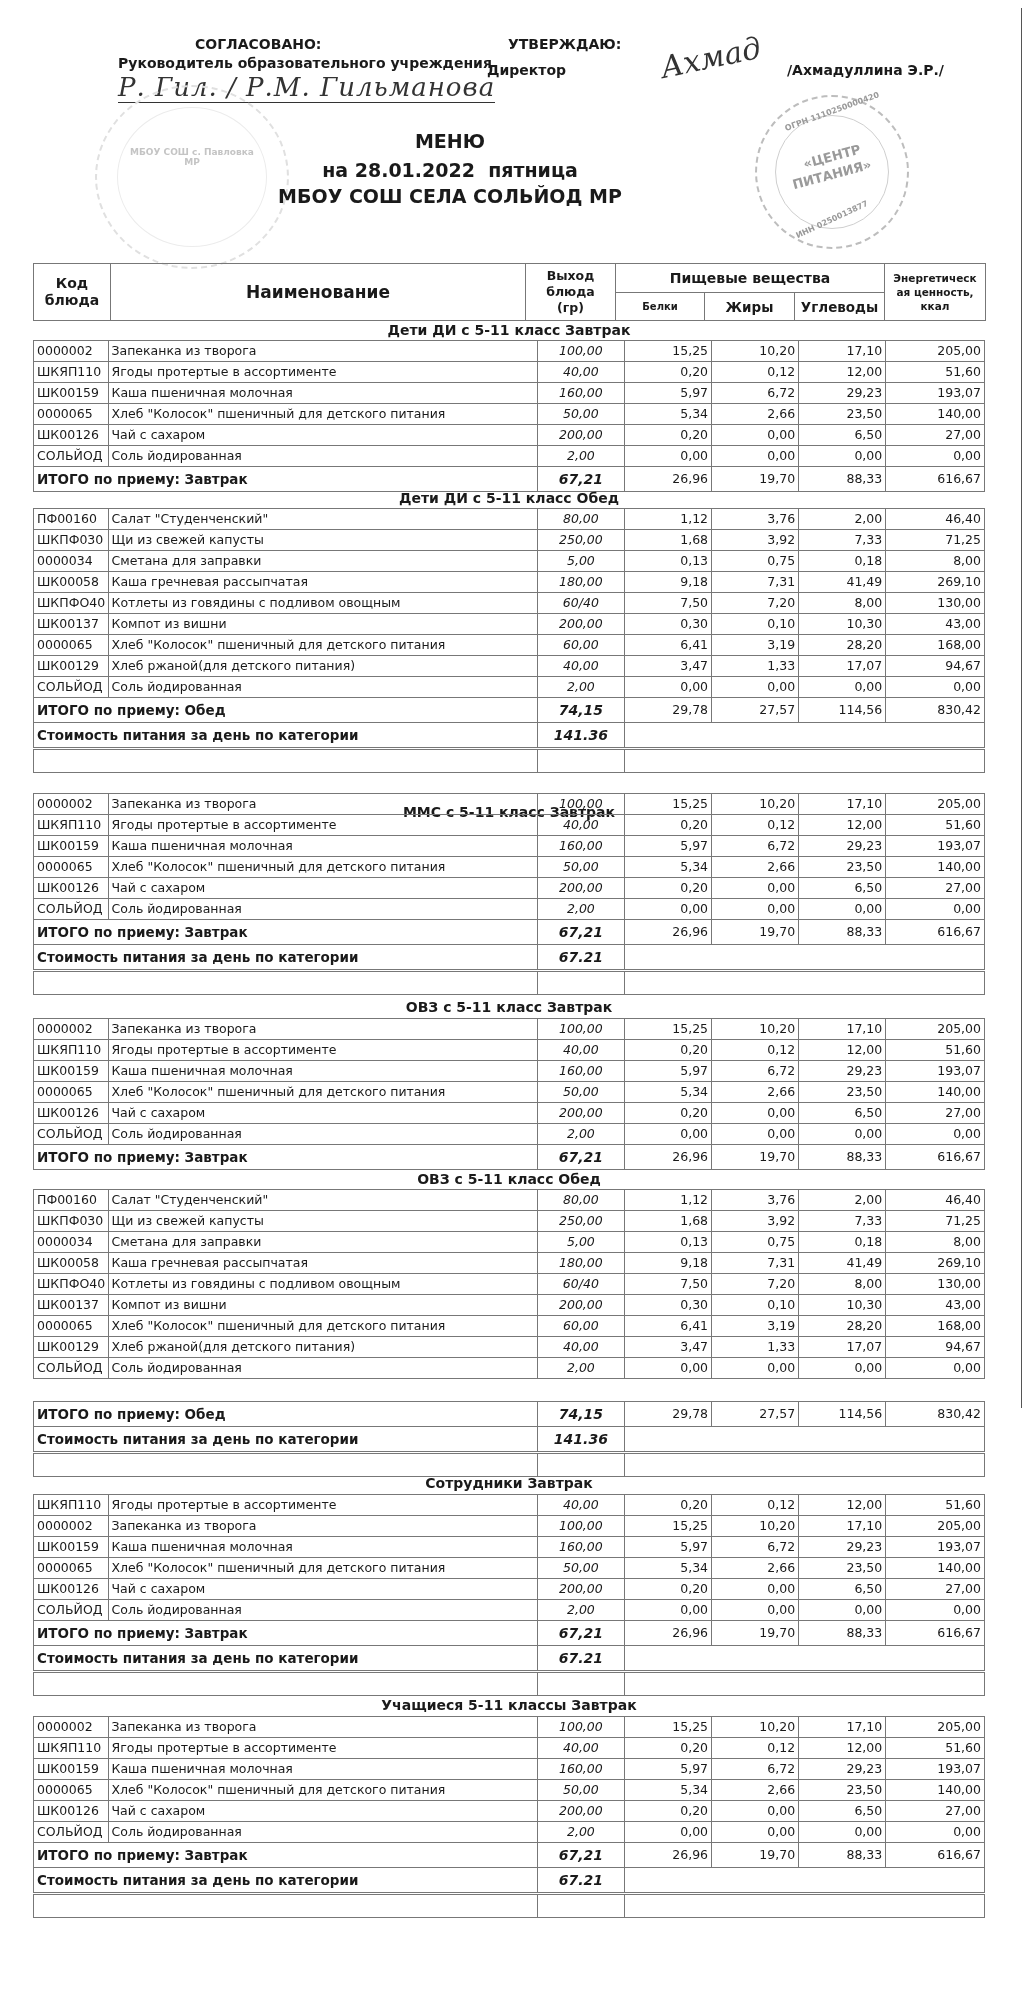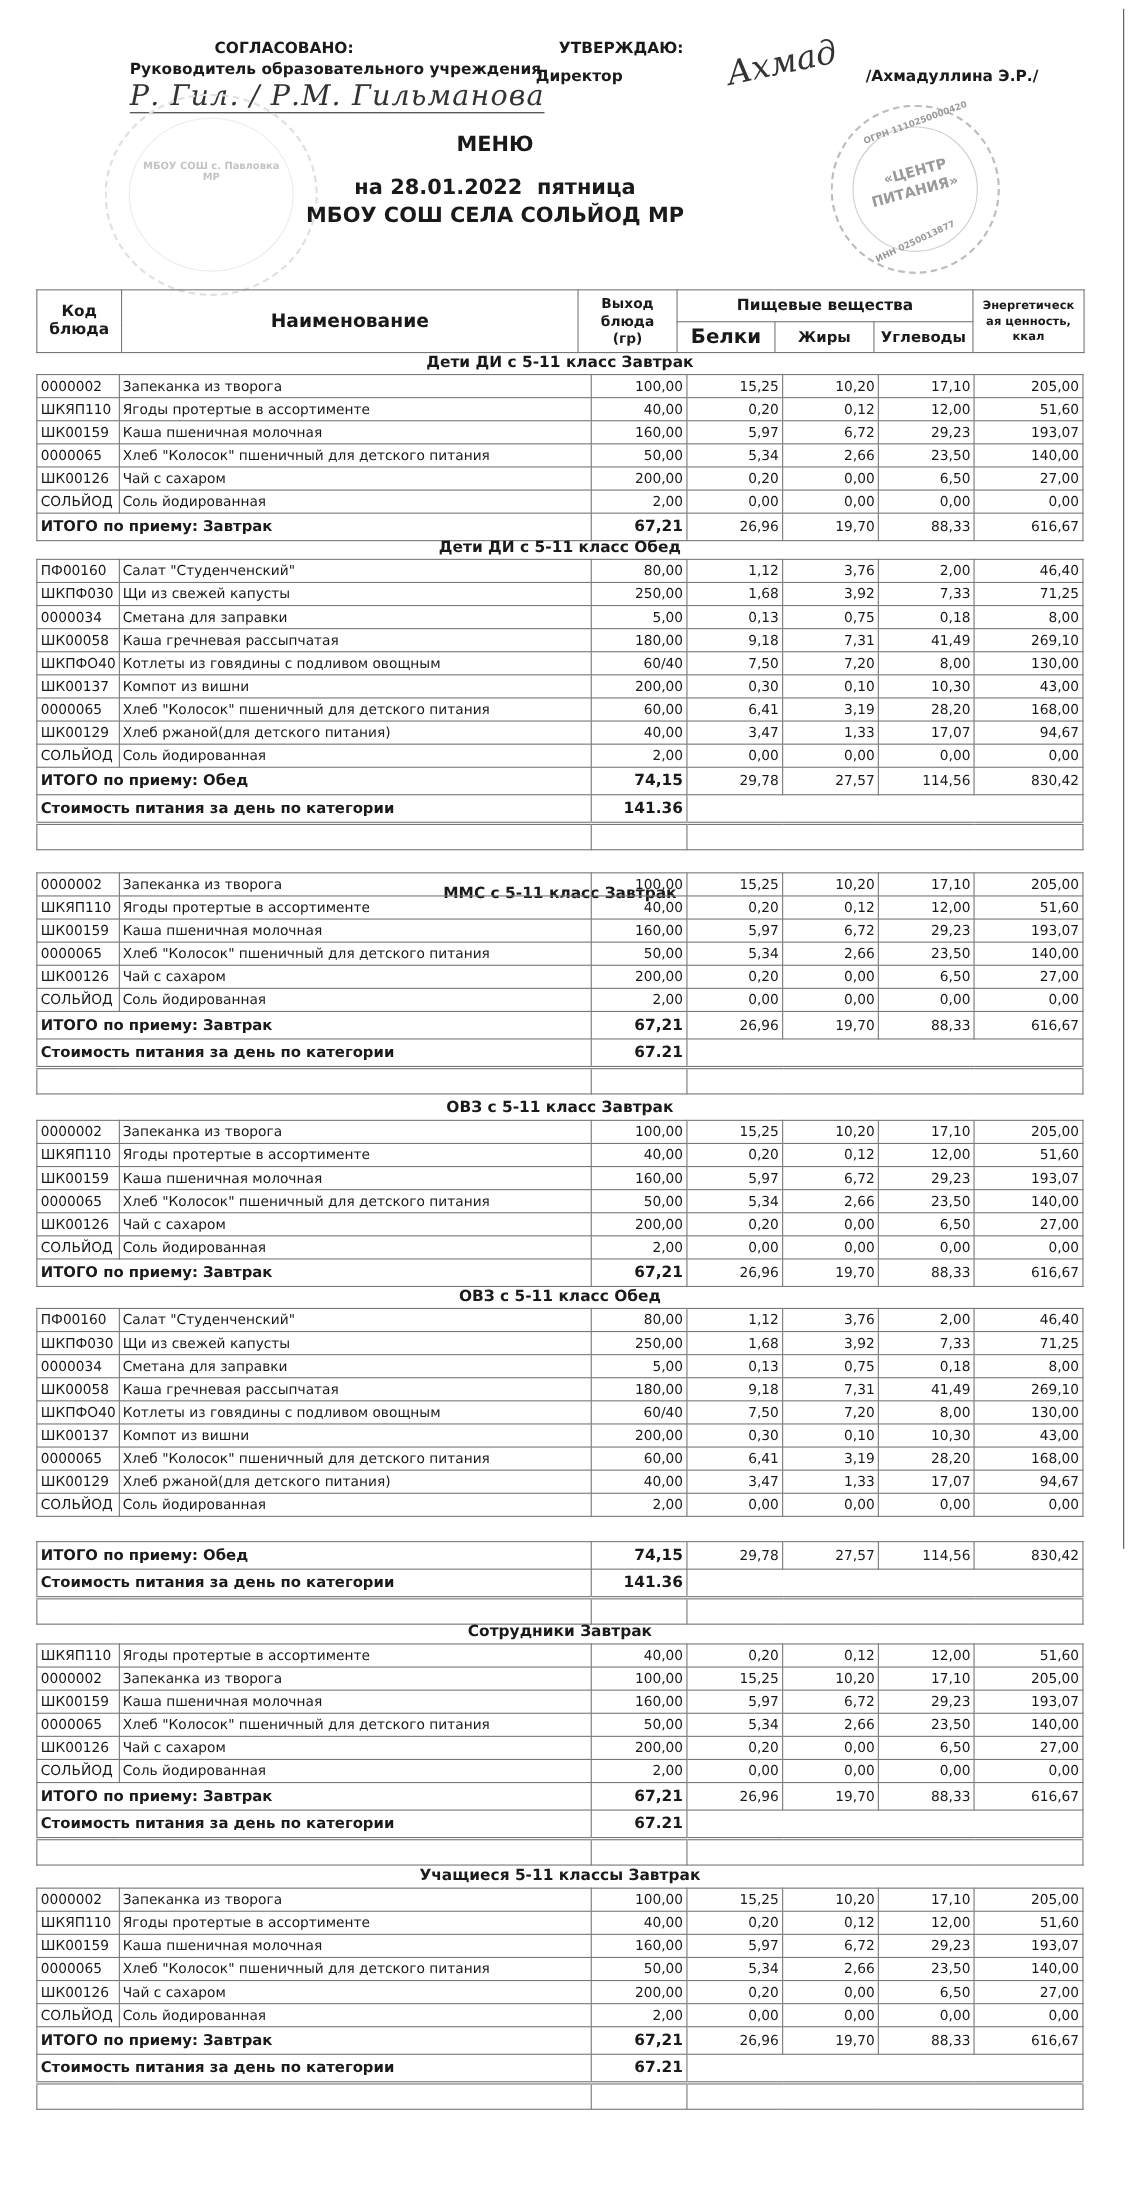--- a/index.html
+++ b/index.html
@@ -16,21 +16,21 @@
 
   table.grid { position: absolute; left: 33px; border-collapse: collapse; table-layout: fixed; width: 952px; }
   table.grid td, table.grid th { border: 1px solid #777; padding: 0 3px; height: 20px; font-size: 12.5px;
        white-space: nowrap; overflow: hidden; line-height: 20px; }
   .col-code { width: 71px; }
   .col-name { width: 409px; }
   .col-w { width: 83px; }
   .col-n { width: 83px; }
   .col-k { width: 94px; }
   td.num { text-align: right; }
-  td.w { text-align: right; }
+  td.w { text-align: center; font-style: italic; }
   td.bold, .bold { font-weight: bold; }
   tr.total td { height: 24px; }
   tr.cost td { height: 24px; border-bottom: 3px double #777; }
   tr.blank td { height: 22px; }
   .section-title { position: absolute; left: 33px; width: 952px; text-align: center; font-weight: bold; font-size: 14px; }
 
   table.head { position: absolute; left: 33px; top: 263px; border-collapse: collapse; table-layout: fixed; width: 952px; }
   table.head td { border: 1px solid #777; text-align: center; font-weight: bold; padding: 0; }
 </style>
 </head>
@@ -53,21 +53,21 @@
 </div>
 
 <div class="stamp" style="left:755px; top:95px; width:150px; height:150px;">
   <div class="stamp-inner" style="left:18px; top:18px; width:112px; height:112px;"></div>
   <div class="stamp-text" style="left:0; top:10px; width:150px; font-size:8px; transform:rotate(-20deg);">ОГРН 1110250000420</div>
   <div class="stamp-text" style="left:0; top:52px; width:150px; font-size:13px; transform:rotate(-15deg);">«ЦЕНТР</div>
   <div class="stamp-text" style="left:0; top:70px; width:150px; font-size:13px; transform:rotate(-15deg);">ПИТАНИЯ»</div>
   <div class="stamp-text" style="left:0; top:118px; width:150px; font-size:8px; transform:rotate(-25deg);">ИНН 0250013877</div>
 </div>
 
-<div class="abs title" style="left:0; width:900px; top:120px; font-size:19px;">МЕНЮ</div>
+<div class="abs title" style="left:0; width:900px; top:130px; font-size:19px;">МЕНЮ</div>
 <div class="abs title" style="left:0; width:900px; top:159px; font-size:19px; white-space:pre;">на 28.01.2022  пятница</div>
 <div class="abs title" style="left:0; width:900px; top:185px; font-size:19px;">МБОУ СОШ СЕЛА СОЛЬЙОД МР</div>
 
 <table class="head">
   <colgroup>
       <col style="width:77px">
       <col style="width:415px">
       <col style="width:90px">
       <col style="width:89px">
       <col style="width:90px">
@@ -87,21 +87,21 @@
           <div>(гр)</div>
         </td>
     <td colspan="3" style="font-size:14px;">Пищевые вещества</td>
     <td rowspan="2" style="font-size:10.5px; line-height:14px;">
           <div>Энергетическ</div>
           <div>ая ценность,</div>
           <div>ккал</div>
         </td>
   </tr>
   <tr style="height:28px;">
-    <td style="font-size:18px;">Белки</td>
+    <td style="font-size:10px;">Белки</td>
     <td style="font-size:13.5px;">Жиры</td>
     <td style="font-size:13.5px;">Углеводы</td>
   </tr>
 </tbody>
   </table>
 
 <div id="sections">
     <div class="section-title" style="top: 322px;">Дети ДИ с 5-11 класс Завтрак</div>
     <table class="grid" style="top: 340px;">
       <colgroup>

